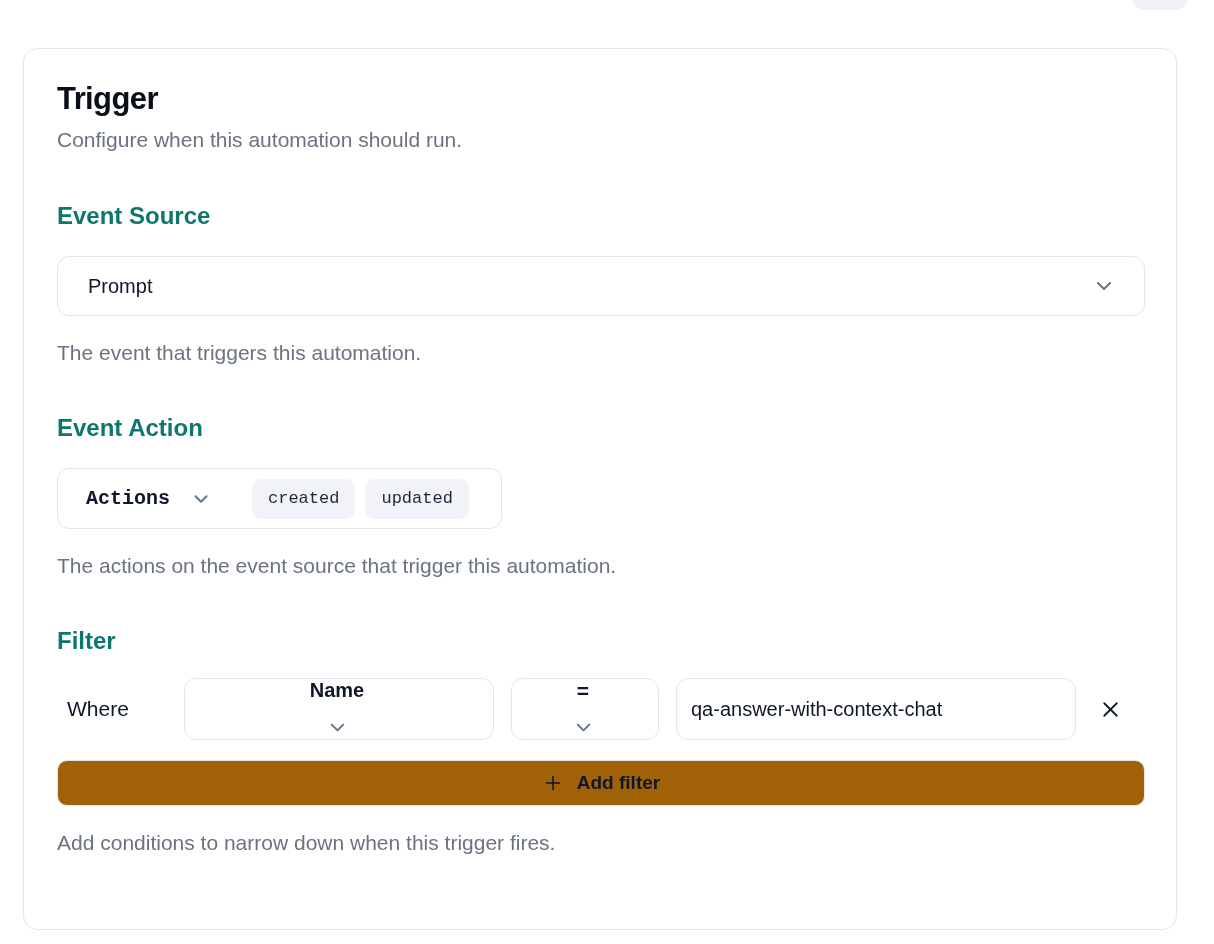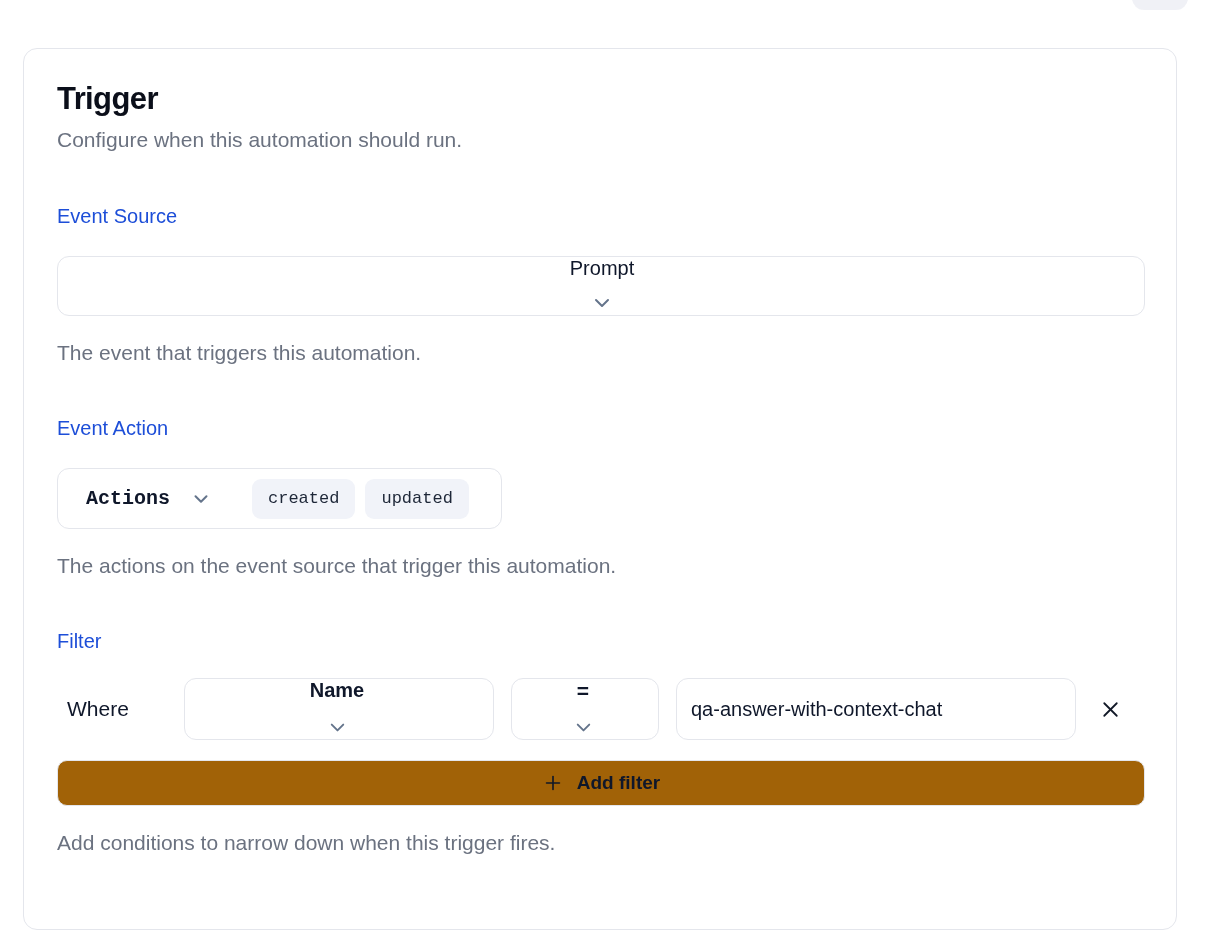--- a/index.html
+++ b/index.html
@@ -34,23 +34,23 @@
     letter-spacing: -0.6px;
     line-height: 40px;
   }
   .card-subtitle {
     margin-top: 7px;
     font-size: 21px;
     color: #6b7280;
     line-height: 28px;
   }
   .section-label {
-    font-size: 20px;
-    font-weight: 400;
-    color: #1d4ed8;
+    font-size: 24px;
+    font-weight: 700;
+    color: #0f766e;
     line-height: 26px;
   }
   .sec-1 { margin-top: 49px; }
   .sec-2 { margin-top: 48px; }
   .sec-3 { margin-top: 48px; }
   .help-text {
     margin-top: 23px;
     font-size: 21px;
     color: #6b7280;
     line-height: 28px;
@@ -59,21 +59,20 @@
     margin-top: 27px;
     height: 60px;
     border: 1px solid #e4e6ec;
     border-radius: 12px;
     background: #fff;
     display: flex;
     align-items: center;
     justify-content: space-between;
     padding: 0 28px 0 30px;
     cursor: pointer;
-    flex-direction: column;
   }
   .select-box.full { width: 1088px; }
   .select-value {
     font-size: 20px;
     color: #0f172a;
   }
   .chev { flex: 0 0 auto; display: block; }
   .actions-box {
     margin-top: 27px;
     height: 61px;

